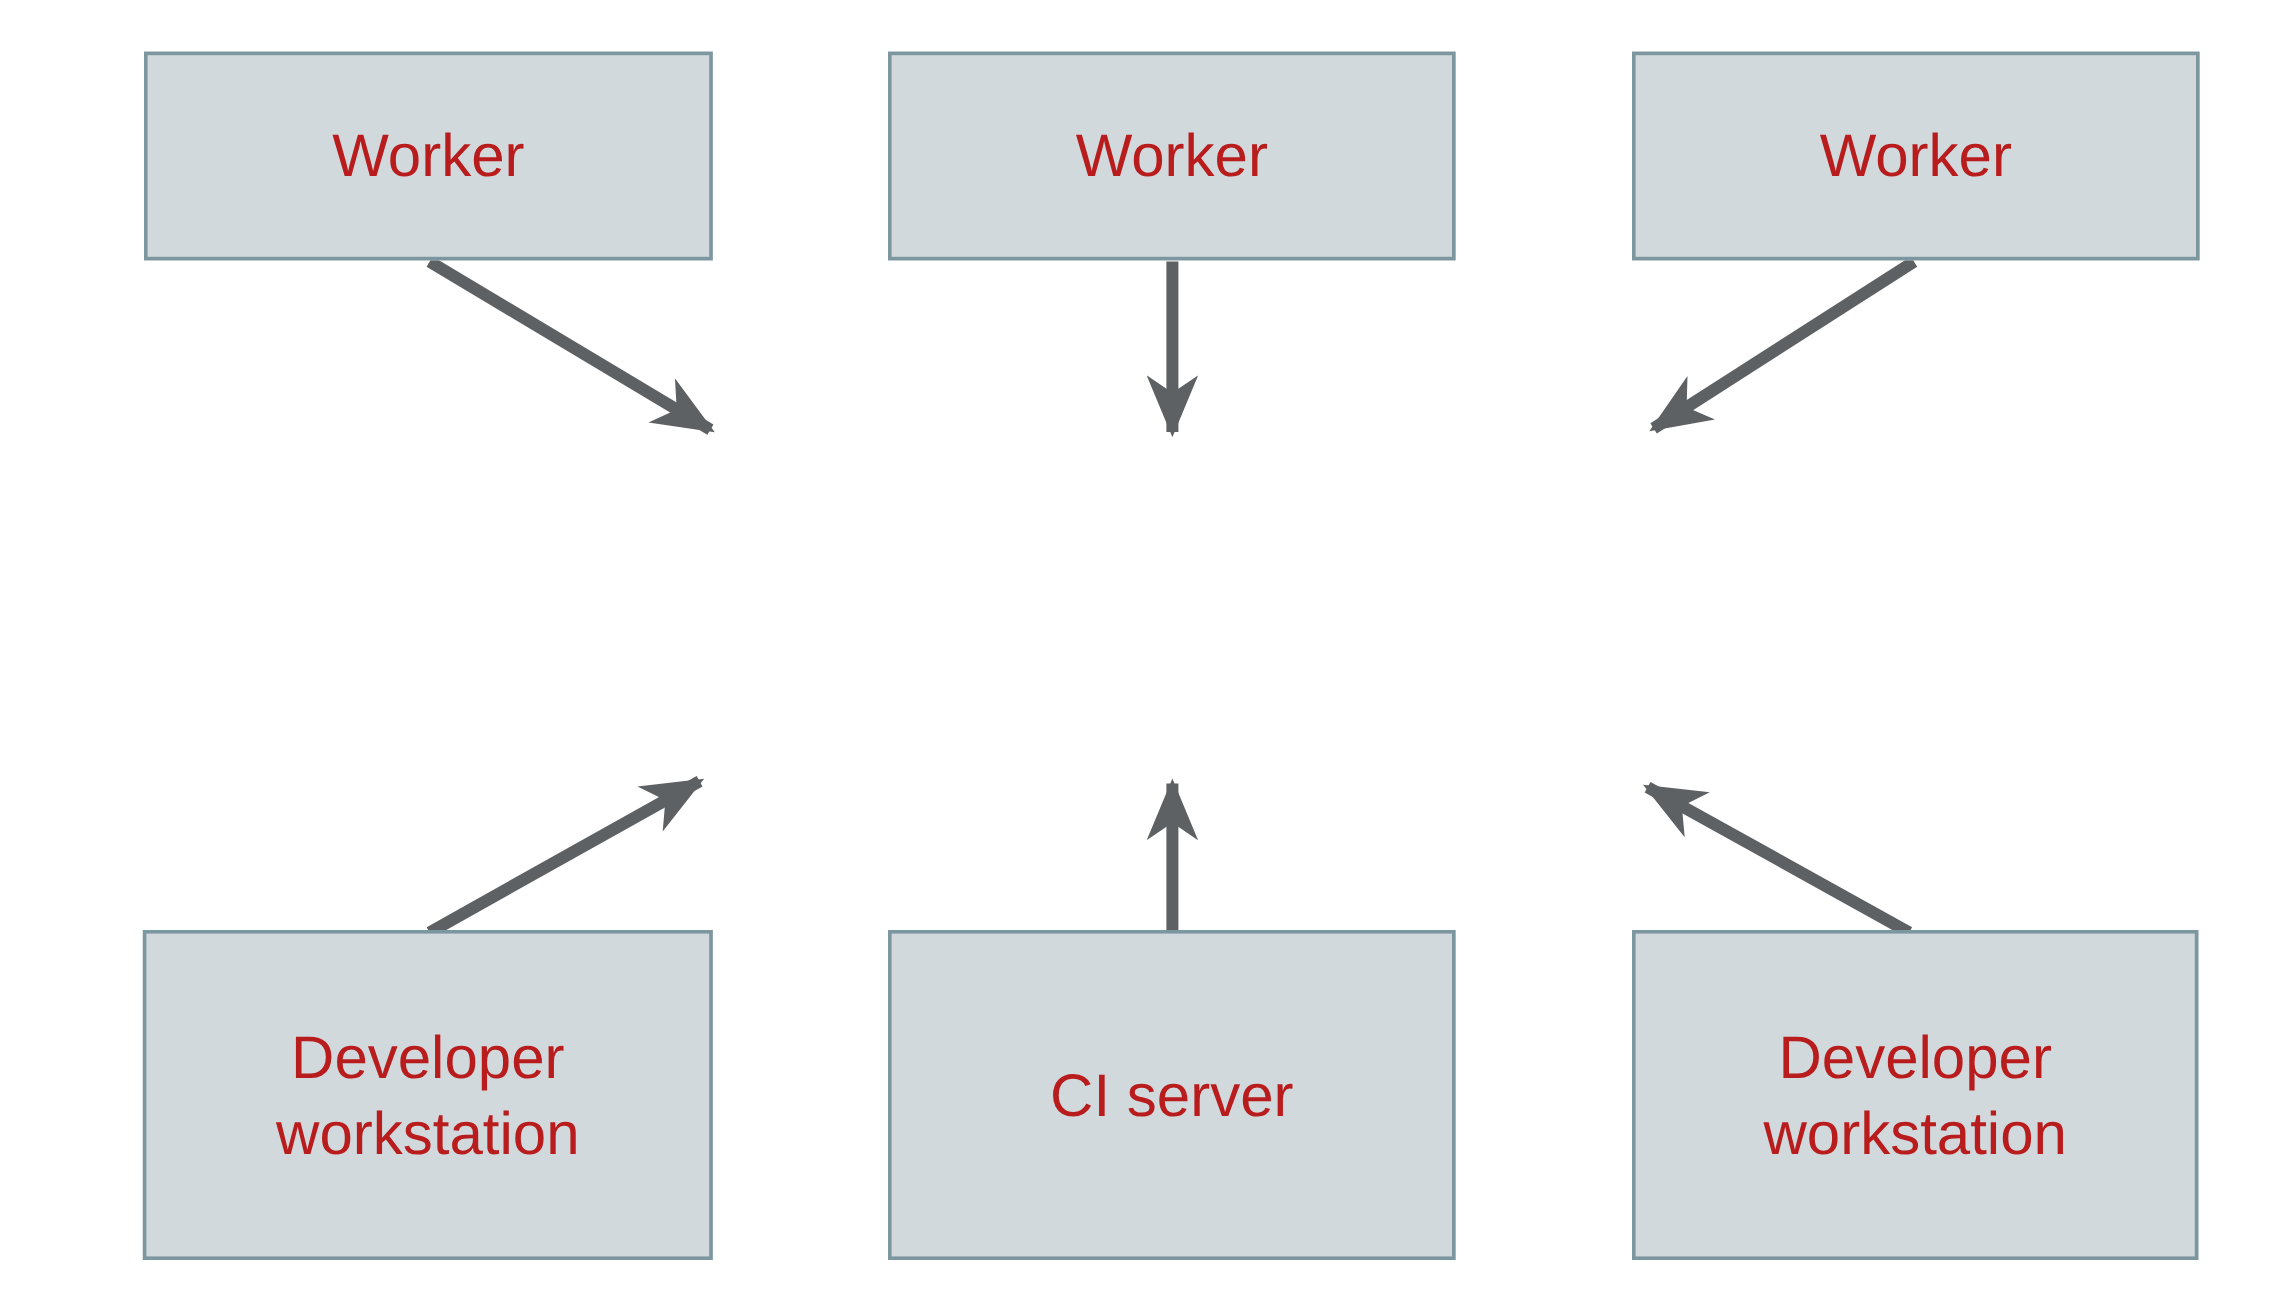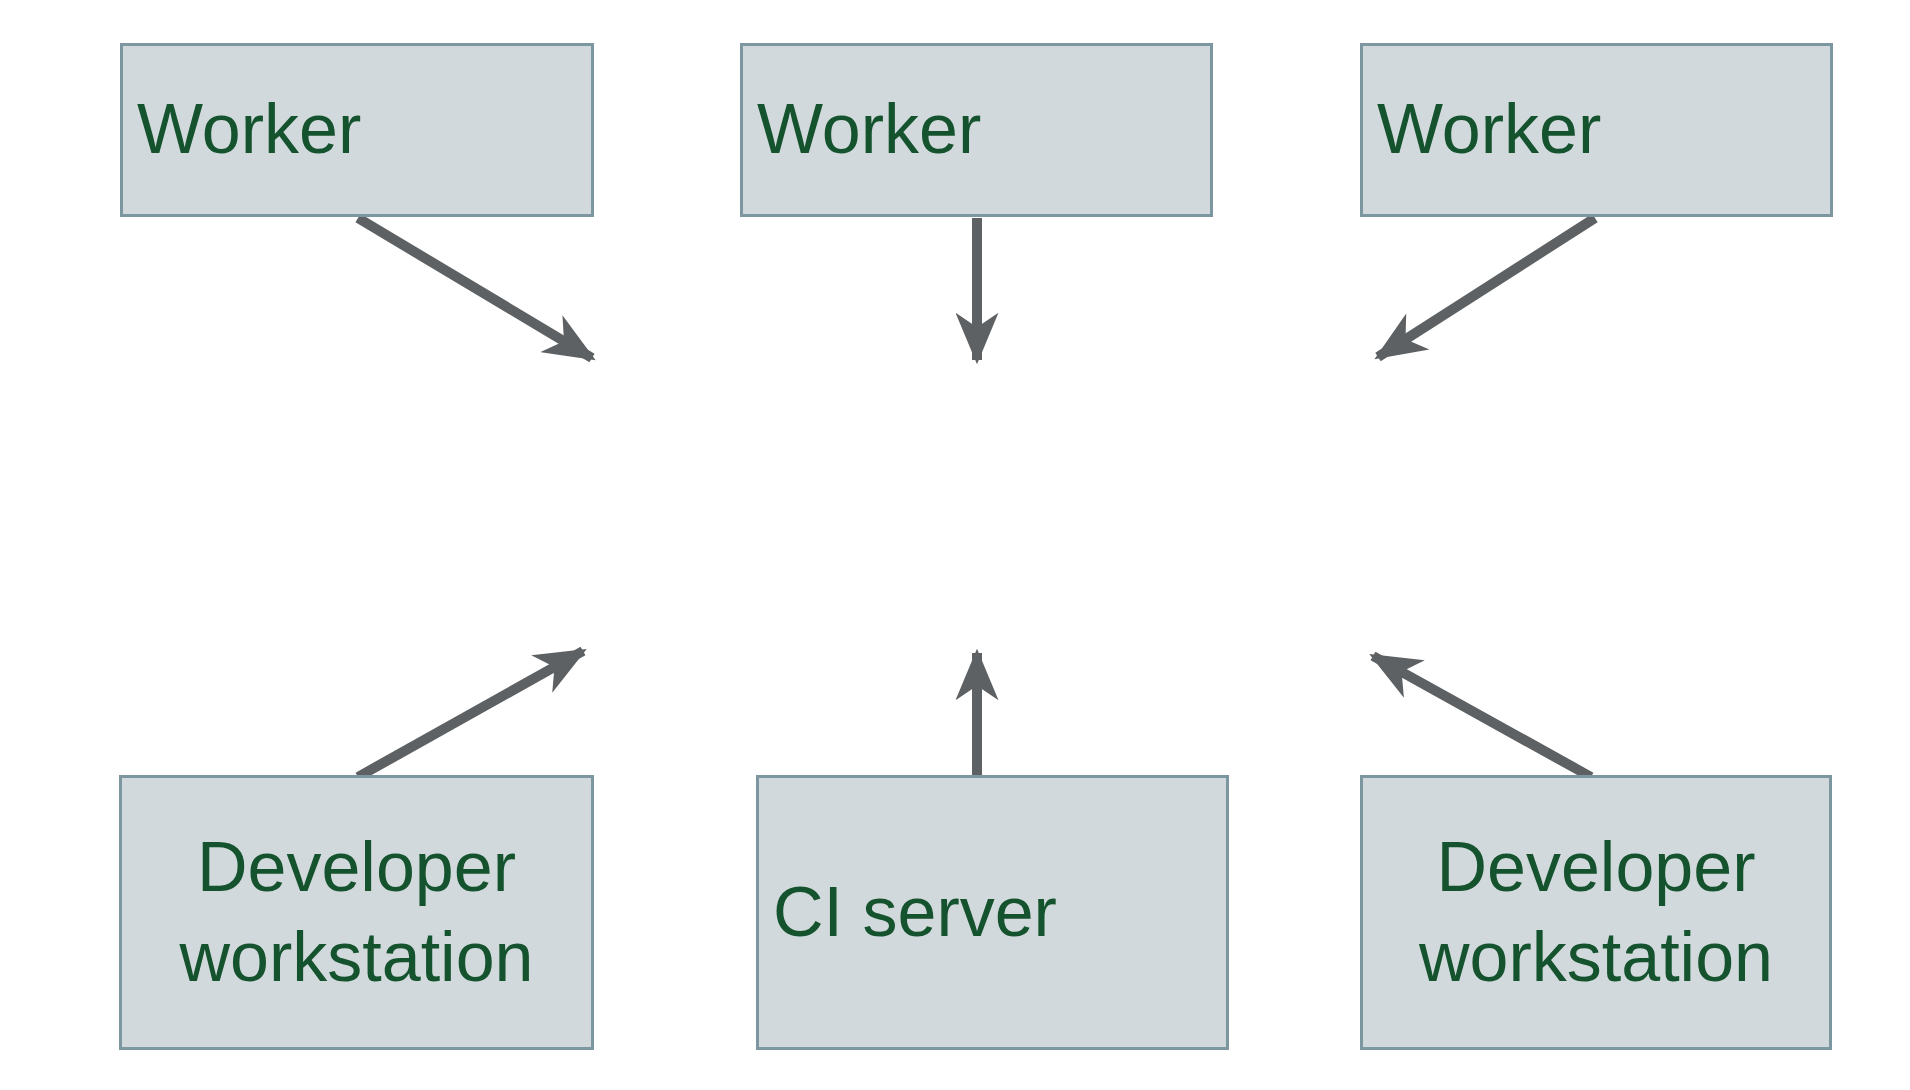--- a/index.html
+++ b/index.html
@@ -23,36 +23,37 @@
     height: 1090px;
     pointer-events: none;
   }
   .node {
     position: absolute;
     box-sizing: border-box;
     background: #d1d9dc;
     border: 3px solid #7d97a1;
     display: flex;
     align-items: center;
+    justify-content: center;
     text-align: center;
-    color: #14532d;
-    font-size: 70px;
+    color: #b91c1c;
+    font-size: 50px;
     line-height: 1.28;
     letter-spacing: 0px;
     padding: 0 14px;
   }
   
   .n-worker-1 { left: 120px;  top: 43px;  width: 474px; height: 174px; }
   .n-worker-2 { left: 740px;  top: 43px;  width: 473px; height: 174px; }
   .n-worker-3 { left: 1360px; top: 43px;  width: 473px; height: 174px; }
   
   .n-build-master { left: 589px; top: 369px; width: 770px; height: 274px; }
   
   .n-dev-left  { left: 119px;  top: 775px; width: 475px; height: 275px; }
-  .n-ci-server { left: 756px;  top: 775px; width: 473px; height: 275px; }
+  .n-ci-server { left: 740px;  top: 775px; width: 473px; height: 275px; }
   .n-dev-right { left: 1360px; top: 775px; width: 472px; height: 275px; }
 </style>
 </head>
 <body>
 
 <div class="canvas">
 
   <svg class="arrows" viewBox="0 0 1910 1090" xmlns="http://www.w3.org/2000/svg">
     <defs>
       <marker id="dart" viewBox="0 0 12 10" markerUnits="userSpaceOnUse" markerWidth="52" markerHeight="43" refX="11" refY="5" orient="auto">

